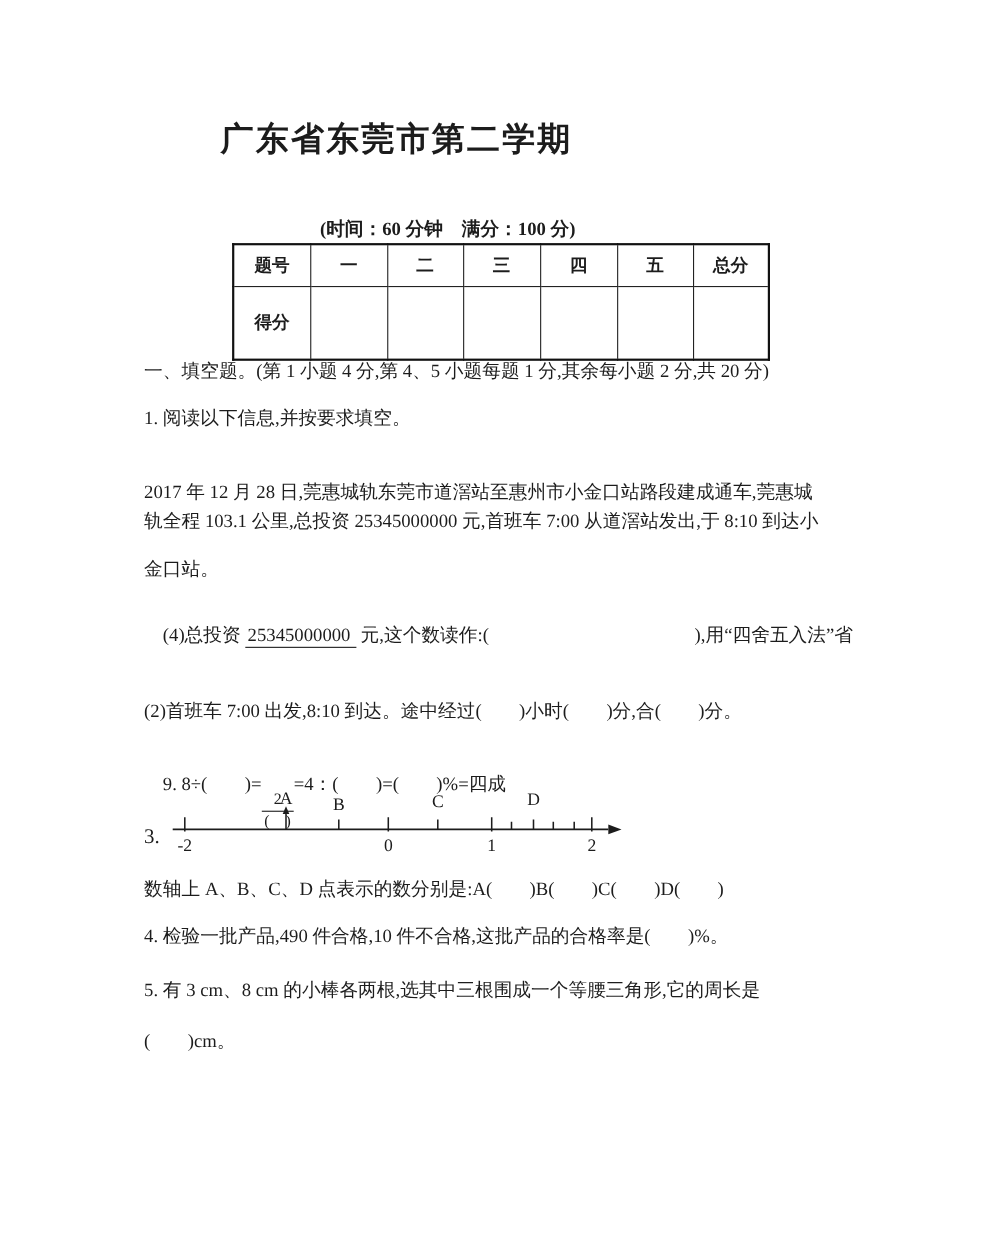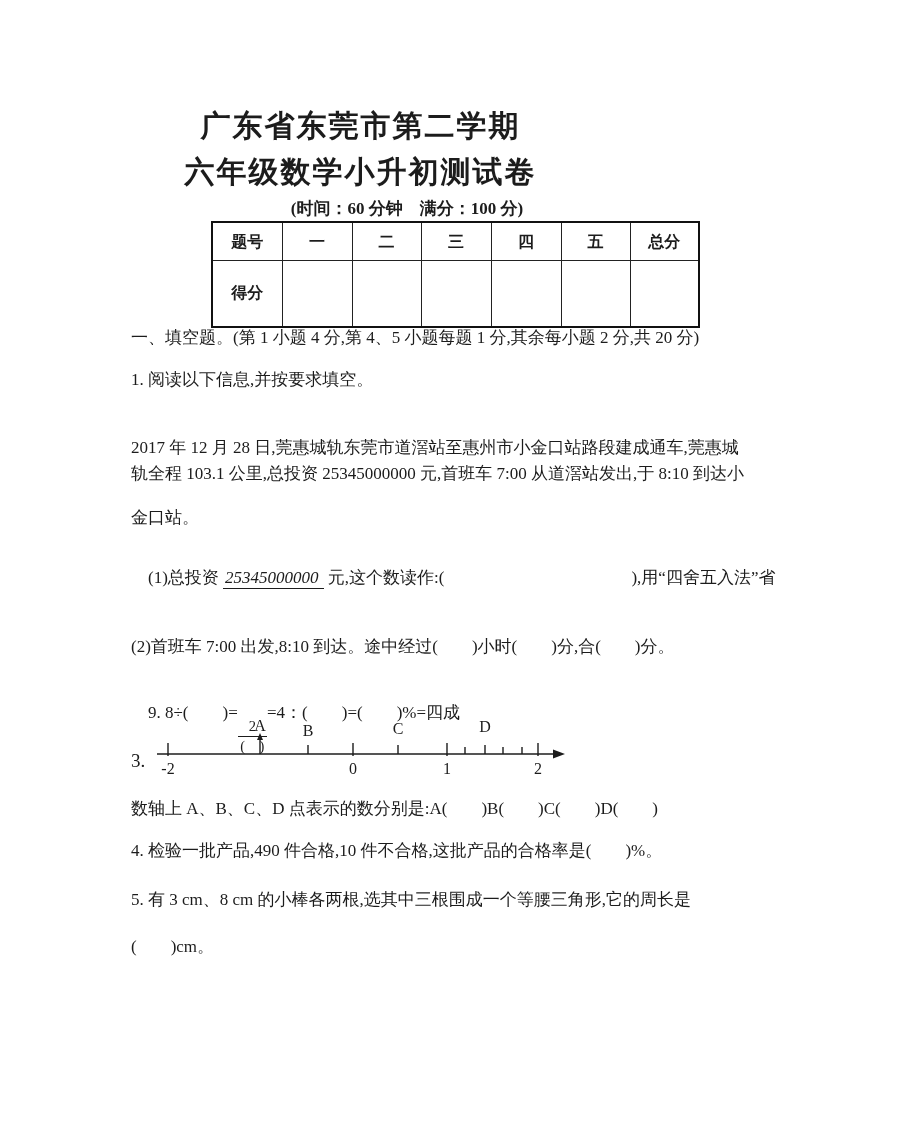--- a/index.html
+++ b/index.html
@@ -53,21 +53,20 @@
     font-weight: bold;
     font-size: 16px;
     padding: 8px;
   }
   .score-table tr.hdr td { height: 21px; line-height: 21px; }
   .score-table tr.scr td { height: 49px; }
   .score-table tr.scr td.rowlabel { font-size: 16px; }
   .uline {
     border-bottom: 1.5px solid #1c1c1c;
     padding: 0 5px 1px 2px;
-    font-style: italic;
   }
   .frac {
     display: inline-flex;
     flex-direction: column;
     align-items: center;
     vertical-align: -13px;
     line-height: 1.15;
     font-size: 14.5px;
   }
   .frac .num { padding: 0 11px 1px; border-bottom: 1.6px solid #1c1c1c; }
@@ -79,21 +78,20 @@
     fill: #1c1c1c;
   }
   .q3-number { font-size: 19px; }
 </style>
 </head>
 <body>
 
 <div class="page">
 
   <div class="title" style="top:106px;">广东省东莞市第二学期</div>
-  <div class="title" style="top:152px;">六年级数学小升初测试卷</div>
   <div class="subtitle" style="top:197px;">(时间：60 分钟　满分：100 分)</div>
 
   <table class="score-table">
     <colgroup>
       <col style="width:70px">
         <col style="width:70px">
         <col style="width:69px">
       <col style="width:70px">
         <col style="width:70px">
         <col style="width:69px">
@@ -122,21 +120,21 @@
   </table>
 
   <div class="line" style="top:326px;">一、填空题。(第 1 小题 4 分,第 4、5 小题每题 1 分,其余每小题 2 分,共 20 分)</div>
 
   <div class="line" style="top:368px;">1. 阅读以下信息,并按要求填空。</div>
   <div class="line" style="top:416px;margin-top:20px;">2017 年 12 月 28 日,莞惠城轨东莞市道滘站至惠州市小金口站路段建成通车,莞惠城</div>
   <div class="line" style="top:462px;">轨全程 103.1 公里,总投资 25345000000 元,首班车 7:00 从道滘站发出,于 8:10 到达小</div>
   <div class="line" style="top:506px;">金口站。</div>
 
   <div class="line" style="top:543px;">
-    <span>(1)总投资 </span><span class="uline">25345000000</span><span> 元,这个数读作:(　　　　　　　　　　　),用“四舍五入法”省</span>
+    <span>(4)总投资 </span><span class="uline">25345000000</span><span> 元,这个数读作:(　　　　　　　　　　　),用“四舍五入法”省</span>
   </div>
   <div class="line" style="top:635px;text-align:center;">(2)首班车 7:00 出发,8:10 到达。途中经过(　　)小时(　　)分,合(　　)分。</div>
 
   <div class="line" style="top:678px;">
     <span>9. 8÷(　　)=</span><span class="frac"><span class="num">2</span><span class="den">(　)</span></span><span>=4：(　　)=(　　)%=四成</span>
   </div>
 
   <div class="line q3-number" style="top:749px;">3.</div>
   <svg class="numline-svg" width="460" height="64" viewBox="0 0 460 64">
 

